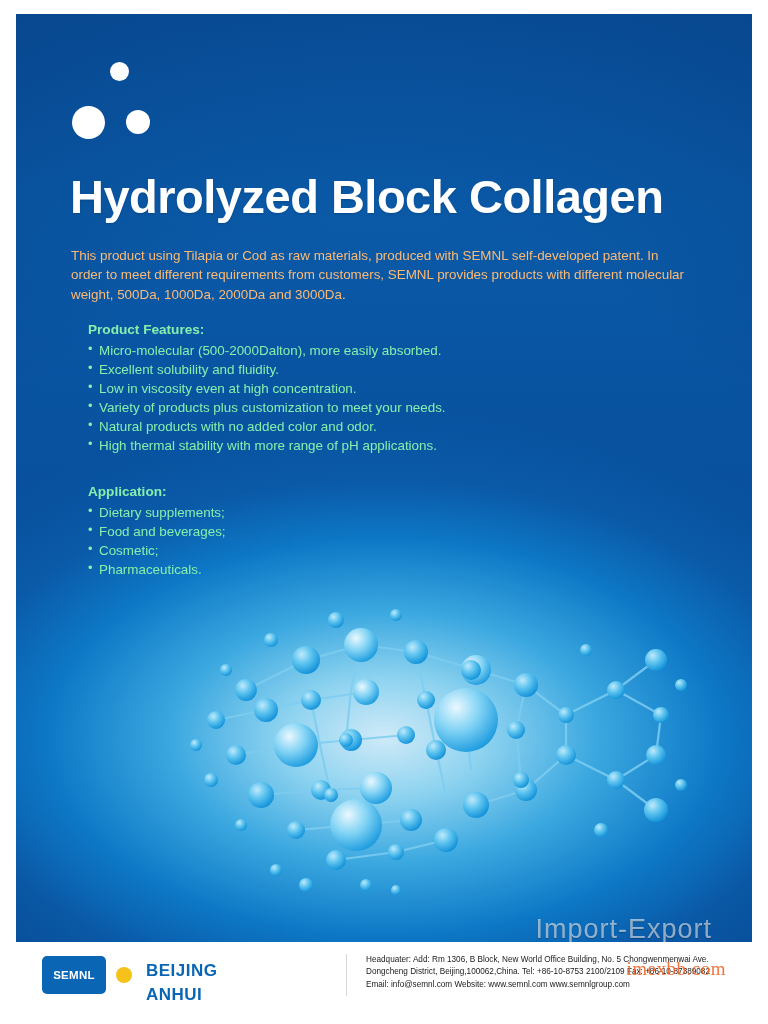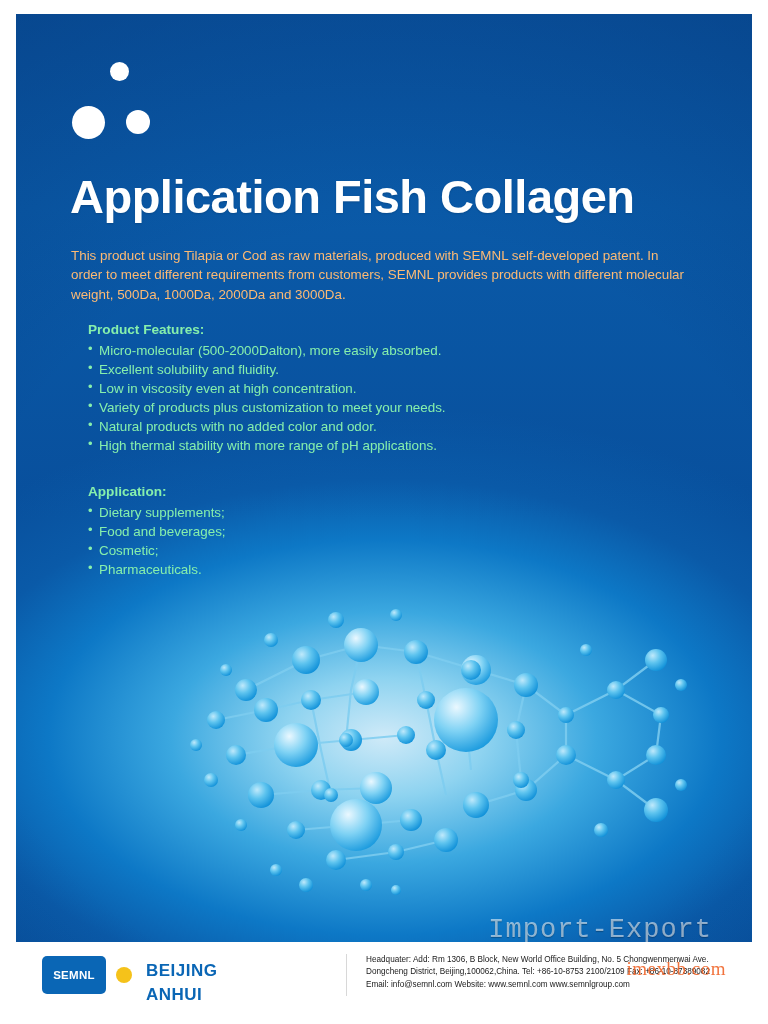--- a/index.html
+++ b/index.html
@@ -136,21 +136,21 @@
 
   
   .watermark {
     position: absolute;
     right: 56px;
     bottom: 55px;
     text-align: center;
     pointer-events: none;
   }
   .wm-line1 {
-    font-family: Liberation Mono, monospace;
+    font-family: Liberation Sans, sans-serif;
     font-size: 27px;
     color: rgba(255,255,255,0.55);
     letter-spacing: 1px;
     text-shadow: 0 1px 1px rgba(0,0,0,0.25);
   }
   .wm-line2 {
     font-family: "Liberation Serif", serif;
     font-size: 22px;
     color: rgba(240,100,40,0.85);
     letter-spacing: 1px;
@@ -334,21 +334,21 @@
       </g>
     </svg>
   </div>
 
   <div class="deco-dots">
     <div class="d d1"></div>
     <div class="d d2"></div>
     <div class="d d3"></div>
   </div>
 
-  <div class="headline">Application Fish Collagen</div>
+  <div class="headline">Hydrolyzed Block Collagen</div>
 
   <div class="intro">This product using Tilapia or Cod as raw materials, produced with SEMNL self-developed patent. In order to meet different requirements from customers, SEMNL provides products with different molecular weight, 500Da, 1000Da, 2000Da and 3000Da.</div>
 
   <div class="section features">
     <div class="sec-title">Product Features:</div>
     <ul class="bullets">
       <li>Micro-molecular (500-2000Dalton), more easily absorbed.</li>
       <li>Excellent solubility and fluidity.</li>
       <li>Low in viscosity even at high concentration.</li>
       <li>Variety of products plus customization to meet your needs.</li>

